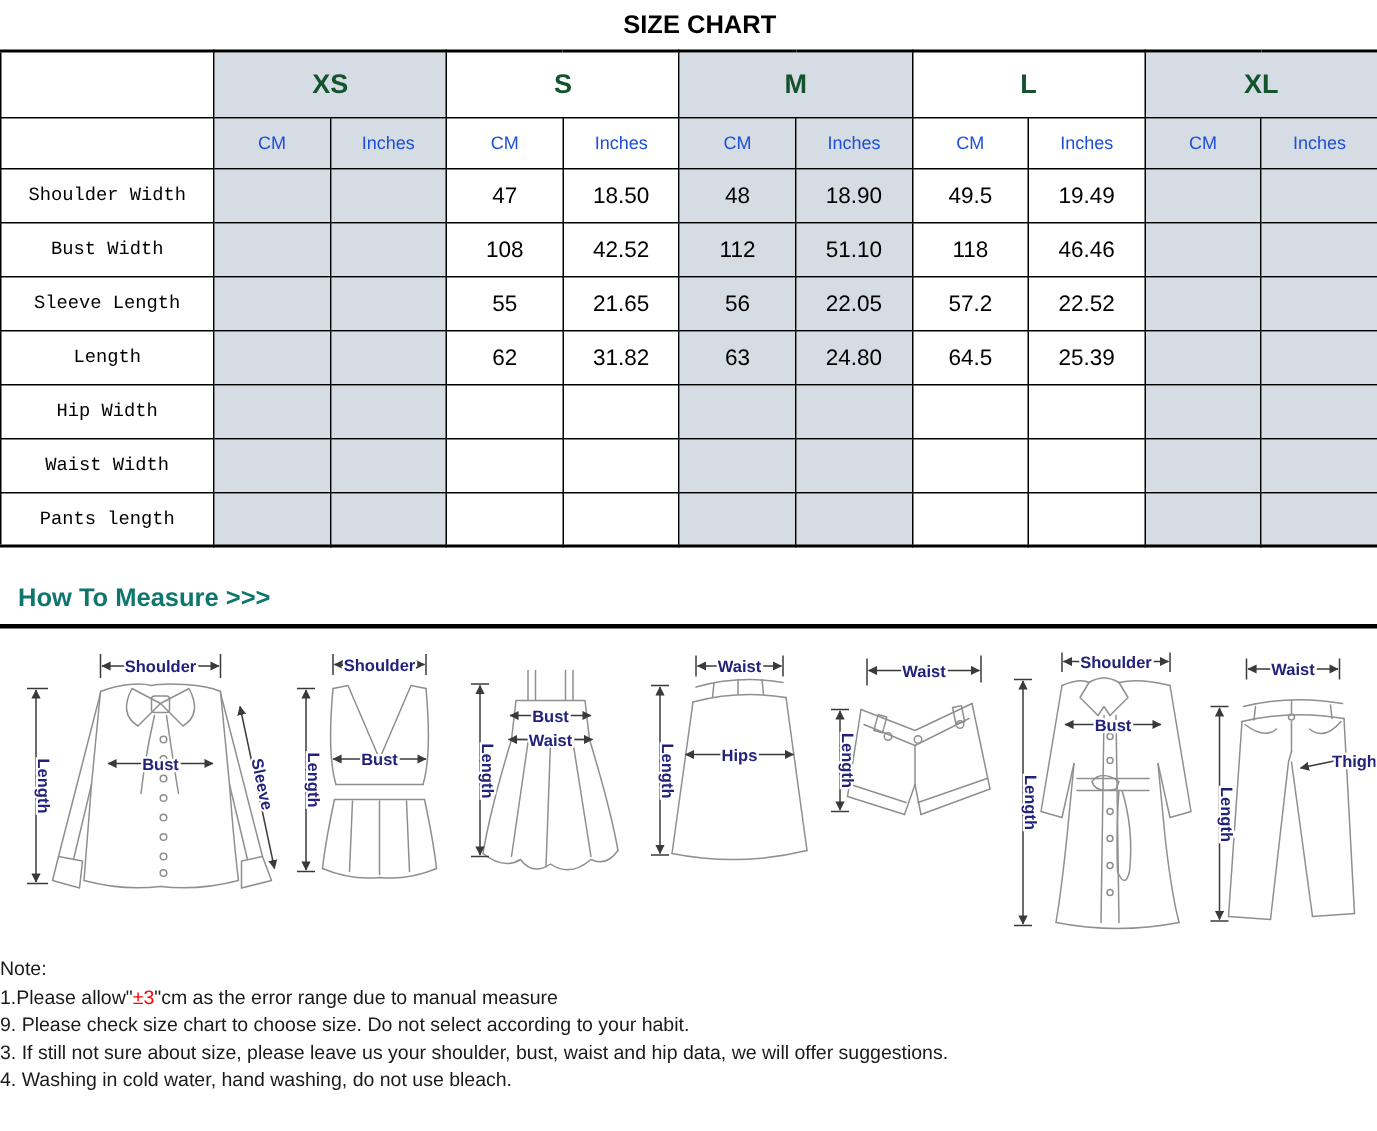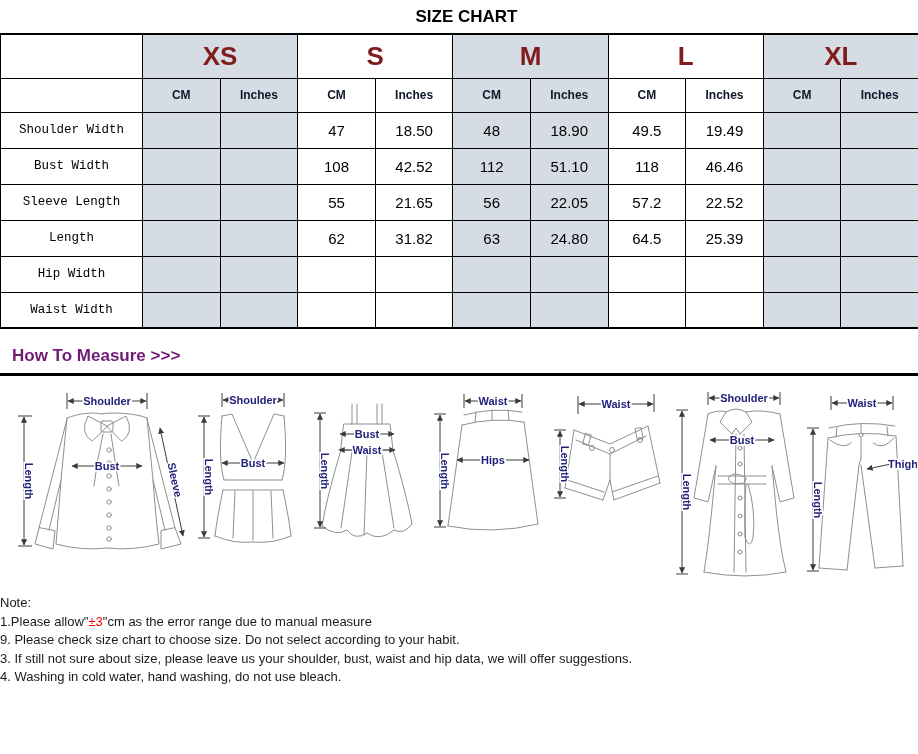--- a/index.html
+++ b/index.html
@@ -8,38 +8,38 @@
 
   
   .title{text-align:center;font-size:17px;font-weight:bold;padding-top:7px;height:26px;padding-left:15px;}
 
   
   #size-table{border-collapse:collapse;table-layout:fixed;width:918px;
               border-top:2px solid #000;border-bottom:2px solid #000;}
   #size-table th,#size-table td{border:1px solid #000;text-align:center;vertical-align:middle;
               padding:0;overflow:hidden;white-space:nowrap;}
   #size-table tr.size-row{height:44px;}
-  #size-table tr.size-row th{font-size:26px;font-weight:bold;color:#7f1d1d;}
+  #size-table tr.size-row th{font-size:18px;font-weight:bold;color:#14532d;}
   #size-table tr.unit-row{height:34px;}
-  #size-table tr.unit-row th{font-size:12px;font-weight:bold;color:#0f172a;margin-top:8px;}
+  #size-table tr.unit-row th{font-size:12px;font-weight:normal;color:#1d4ed8;margin-top:8px;}
   #size-table tbody tr{height:36px;}
   #size-table tbody td{font-size:15px;font-weight:normal;}
   #size-table tbody td.lbl{font-size:12.5px;font-family:Liberation Mono, monospace;}
   
   #size-table tr.size-row th.g,
   #size-table tr.unit-row th:nth-child(2),#size-table tr.unit-row th:nth-child(3),
   #size-table tr.unit-row th:nth-child(6),#size-table tr.unit-row th:nth-child(7),
   #size-table tr.unit-row th:nth-child(10),#size-table tr.unit-row th:nth-child(11),
   #size-table tbody td:nth-child(2),#size-table tbody td:nth-child(3),
   #size-table tbody td:nth-child(6),#size-table tbody td:nth-child(7),
   #size-table tbody td:nth-child(10),#size-table tbody td:nth-child(11){background:#d6dce4;}
 
   
-  .measure-heading{margin-top:17px;padding-left:12px;font-size:17px;font-weight:bold;
-                   color:#701a75;height:22px;}
+  .measure-heading{margin-top:24px;padding-left:12px;font-size:17px;font-weight:bold;
+                   color:#0f766e;height:22px;}
   .divider{margin-top:5px;height:3px;background:#000;width:918px;}
 
   
   .drawings{position:relative;height:200px;margin-top:12px;}
   .drawings svg{position:absolute;top:0;}
   .garment{stroke:#8f8f8f;fill:none;stroke-width:1;stroke-linejoin:round;stroke-linecap:round;}
   .arr{stroke:#3a3a3a;fill:none;stroke-width:1;}
   .arrhead{fill:#3a3a3a;stroke:none;}
   .glbl{fill:#22227b;font-family:"Liberation Sans",sans-serif;font-size:11px;font-weight:bold;
         text-anchor:middle;stroke:#fff;stroke-width:3px;paint-order:stroke;}
@@ -164,20 +164,33 @@
           <td></td>
           <td></td>
           <td></td>
           <td></td>
           <td></td>
           <td></td>
           <td></td>
           <td></td>
           <td></td>
         </tr>
+        <tr>
+          <td class="lbl">Pants length</td>
+          <td></td>
+          <td></td>
+          <td></td>
+          <td></td>
+          <td></td>
+          <td></td>
+          <td></td>
+          <td></td>
+          <td></td>
+          <td></td>
+        </tr>
       </tbody>
   </table>
 
   <div class="measure-heading">How To Measure &gt;&gt;&gt;</div>
   <div class="divider"></div>
 
   <div class="drawings">
 
     <svg style="left:10px" width="182" height="198" viewBox="0 0 182 198">
       <defs>

